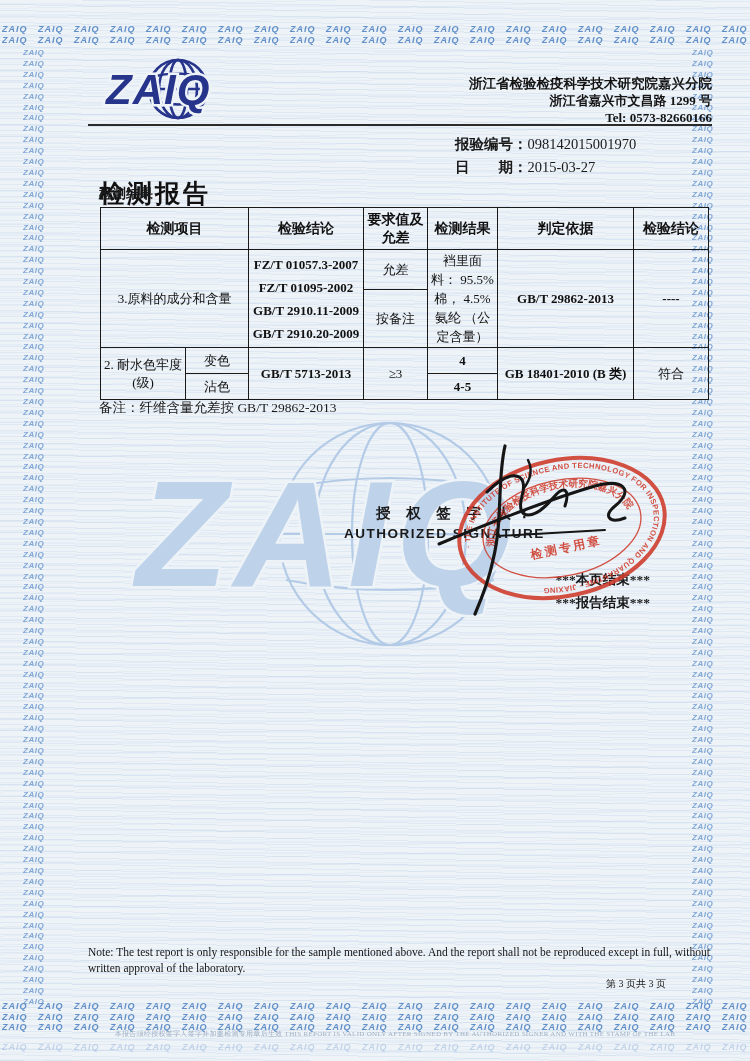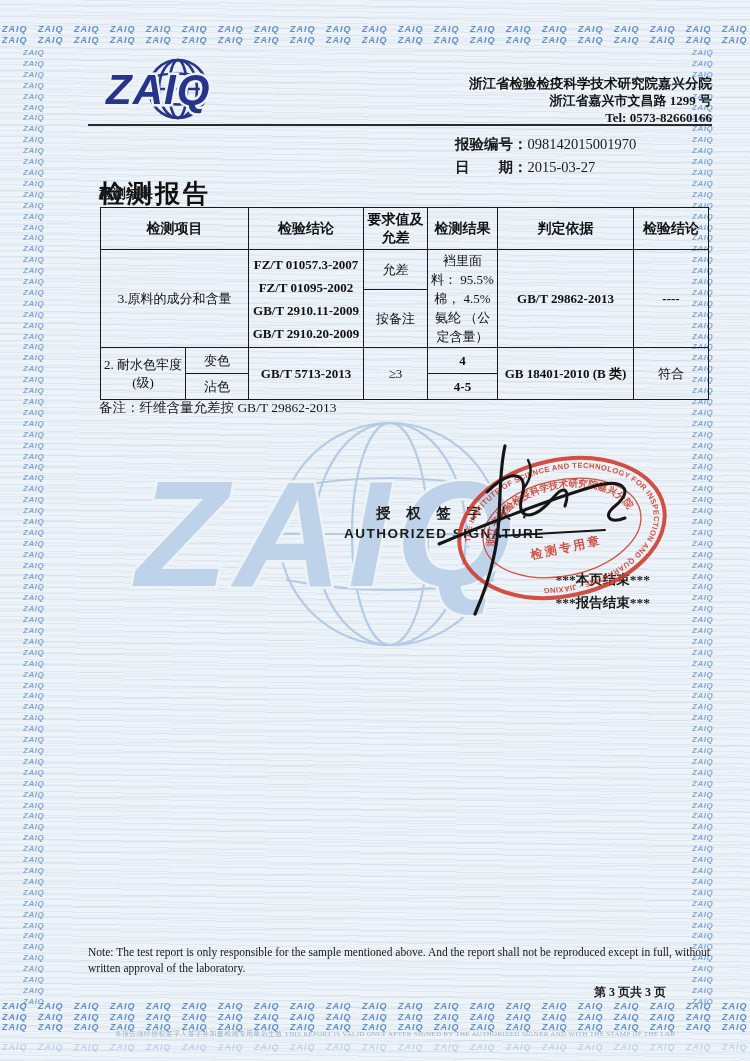--- a/index.html
+++ b/index.html
@@ -69,21 +69,21 @@
     font-family:"Liberation Sans", sans-serif;font-weight:bold;font-size:13.5px;letter-spacing:1.5px;}
   .stamp{position:absolute;left:448px;top:449px;z-index:3;opacity:.88;}
   .autograph{position:absolute;left:425px;top:438px;z-index:4;}
   .end-lines{position:absolute;right:100px;top:568px;text-align:right;z-index:2;
     font-size:13.5px;font-weight:bold;line-height:23px;}
 
   
   .footer{position:absolute;left:88px;top:945px;width:622px;z-index:2;}
   .statement{font-size:11.5px;line-height:16px;font-weight:bold;color:#151515;}
   .note{font-size:11.5px;line-height:15.5px;color:#151515;}
-  .page-info{font-size:12px;font-weight:bold;text-align:right;padding-right:44px;margin-top:8px;}
+  .page-info{font-size:10px;font-weight:normal;text-align:right;padding-right:44px;margin-top:1px;}
   .validity{position:absolute;left:0;right:0;top:1029px;text-align:center;z-index:2;
     font-size:7px;color:#9fb0c4;letter-spacing:.3px;padding-left:40px;}
   .content-layer{position:relative;z-index:1;}
 </style>
 </head>
 <body>
 
 <div class="page">
 
   <div class="band-top">

